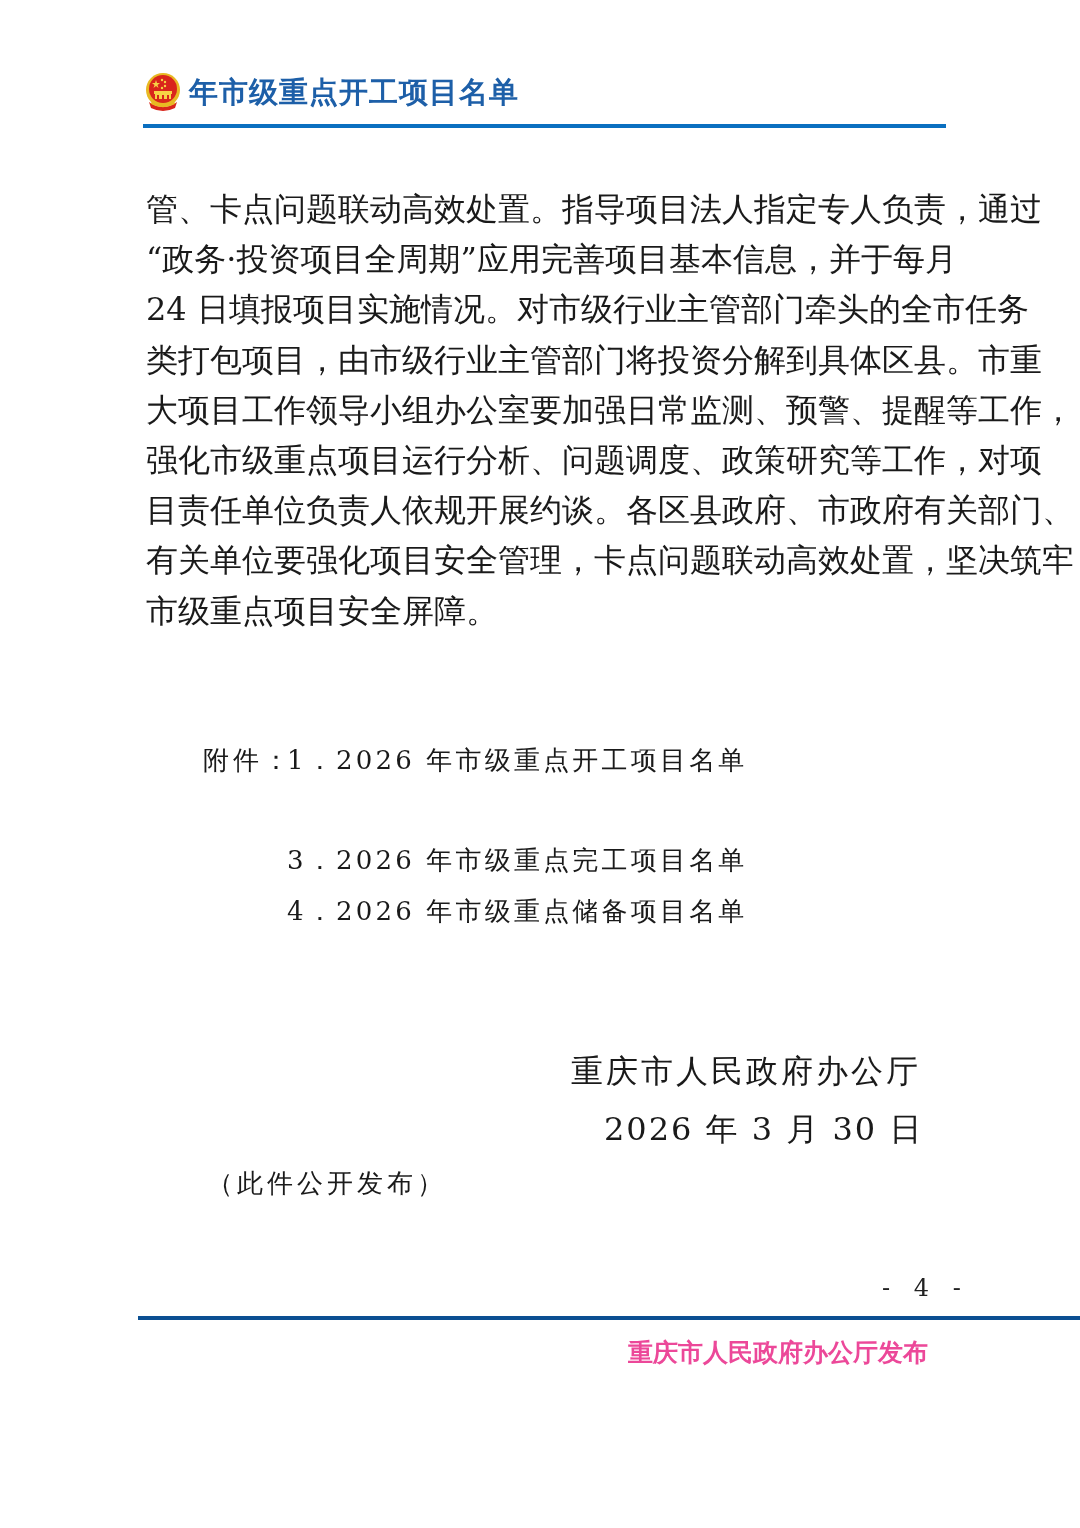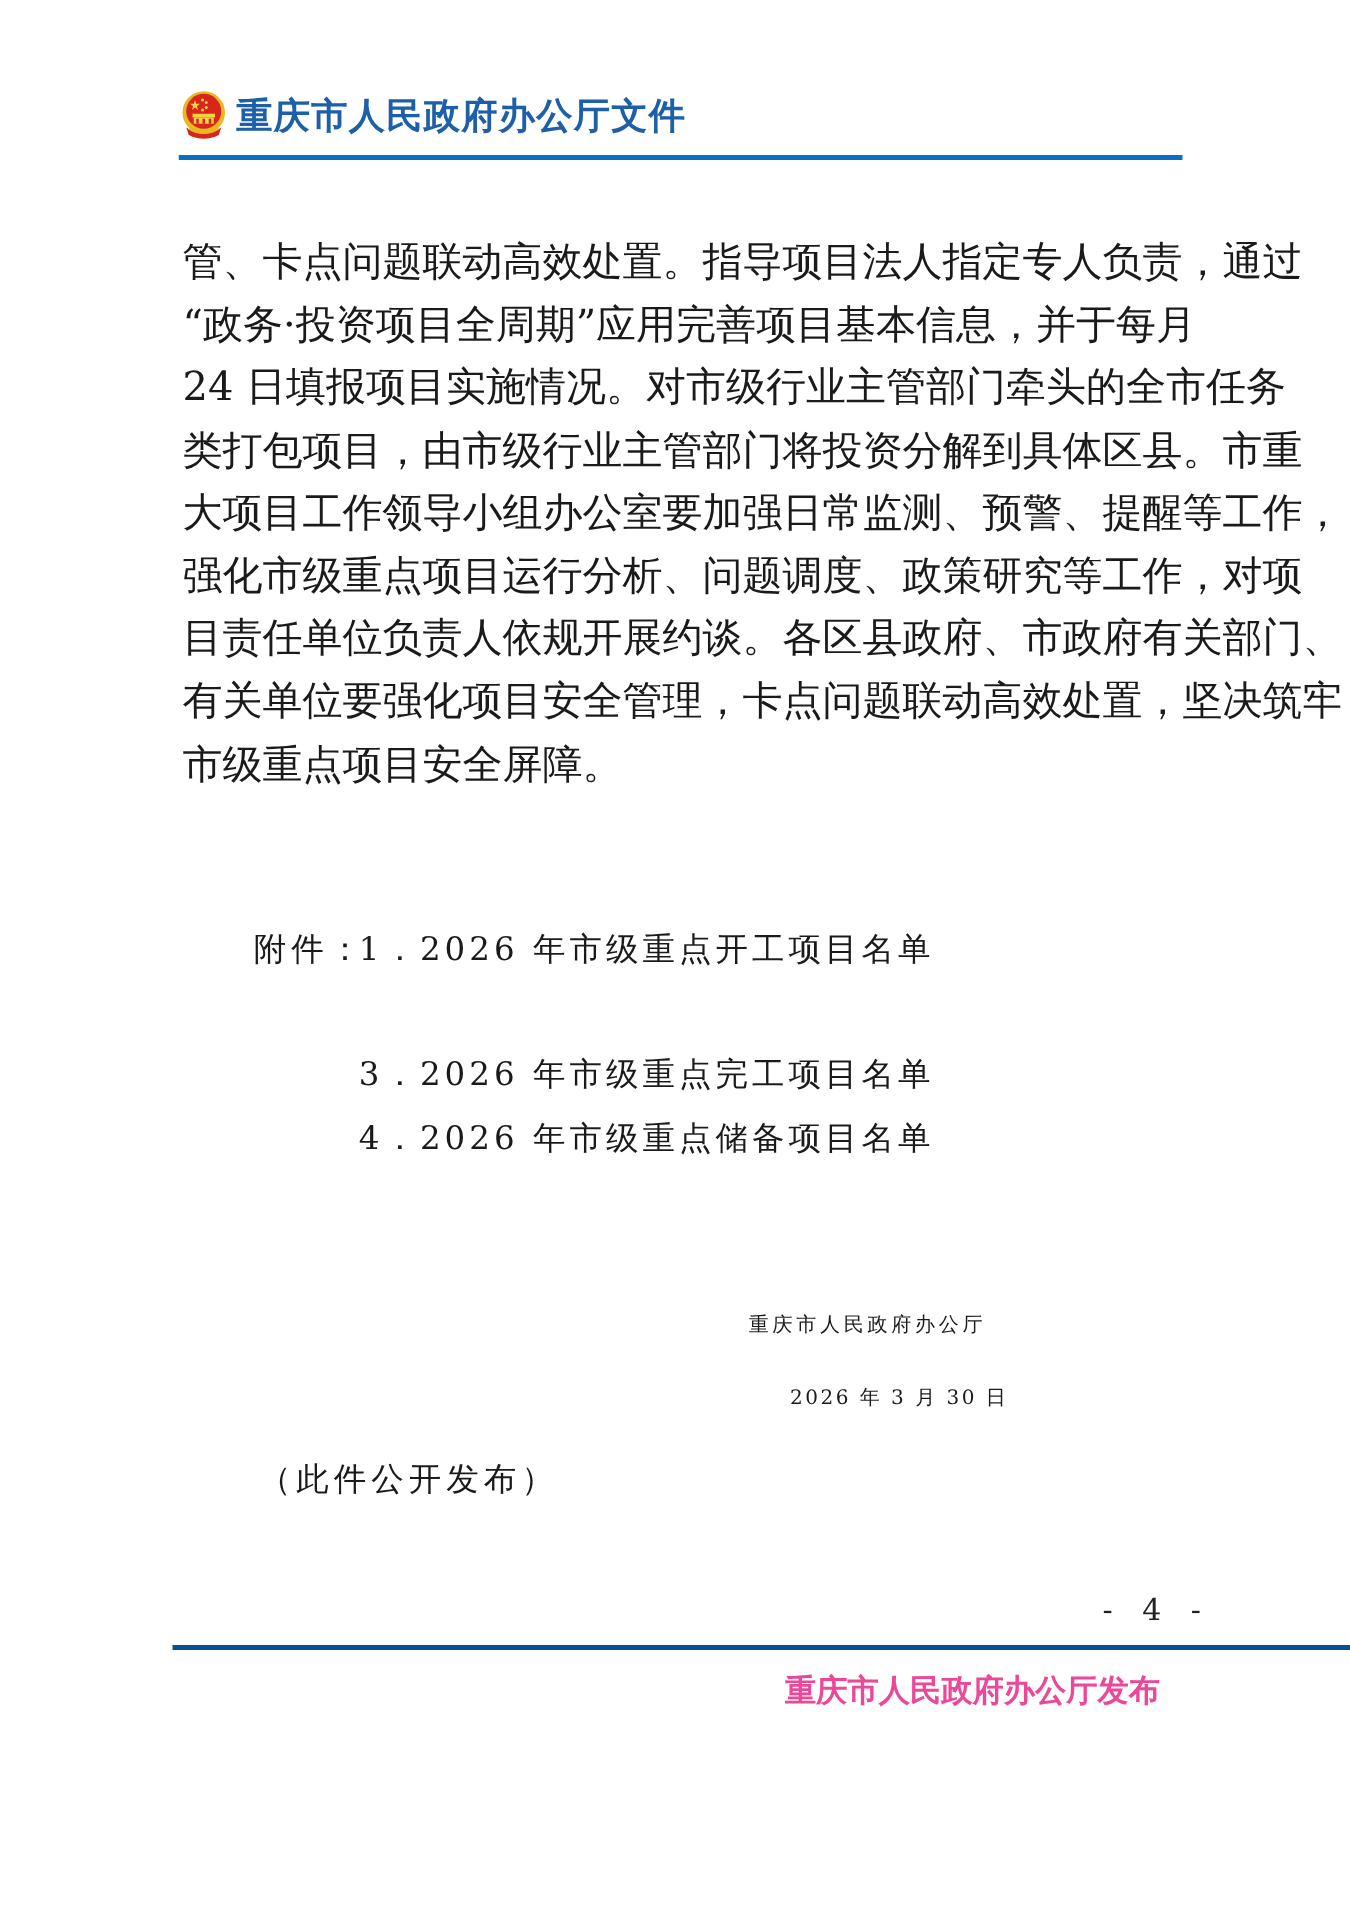--- a/index.html
+++ b/index.html
@@ -75,24 +75,23 @@
     .att-label {
       width: 84px;
       letter-spacing: 4px;
     }
     .att-text {
       letter-spacing: 3.2px;
     }
     .signature {
       position: absolute;
       top: 1050px;
-      font-size: 16px;
+      font-size: 32px;
       white-space: nowrap;
       letter-spacing: 3px;
-      margin-left: 28px;
     }
     .sig-org { left: 571px; }
     .sig-date { left: 604px; top: 1108px; letter-spacing: 2px; }
     .public-note {
       position: absolute;
       left: 207px;
       top: 1166px;
       font-size: 26px;
       letter-spacing: 4px;
       white-space: nowrap;
@@ -140,21 +139,21 @@
       <circle cx="19" cy="16" r="1.2" fill="#f6d245"></circle>
       <rect x="11" y="19" width="18" height="3" fill="#f6d245"></rect>
       <rect x="12" y="22" width="16" height="5" fill="#f6d245"></rect>
       <rect x="14" y="23" width="2" height="4" fill="#d9251c"></rect>
       <rect x="19" y="23" width="2" height="4" fill="#d9251c"></rect>
       <rect x="24" y="23" width="2" height="4" fill="#d9251c"></rect>
       <path d="M6 30 Q20 40 34 30 L32 36 Q20 42 8 36 Z" fill="#d9251c"></path>
       <path d="M8 31 Q20 38 32 31" stroke="#e8b923" stroke-width="1.5" fill="none"></path>
     </svg>
   </span>
-  <span class="header-title">重庆市人民政府办公厅文件</span>
+  <span class="header-title">年市级重点开工项目名单</span>
 </div>
 
 <div class="top-rule"></div>
 
 <div class="body-text">
   <div class="body-line">管、卡点问题联动高效处置。指导项目法人指定专人负责，通过</div>
   <div class="body-line">“政务·投资项目全周期”应用完善项目基本信息，并于每月</div>
   <div class="body-line">24 日填报项目实施情况。对市级行业主管部门牵头的全市任务</div>
   <div class="body-line">类打包项目，由市级行业主管部门将投资分解到具体区县。市重</div>
   <div class="body-line">大项目工作领导小组办公室要加强日常监测、预警、提醒等工作，</div>

